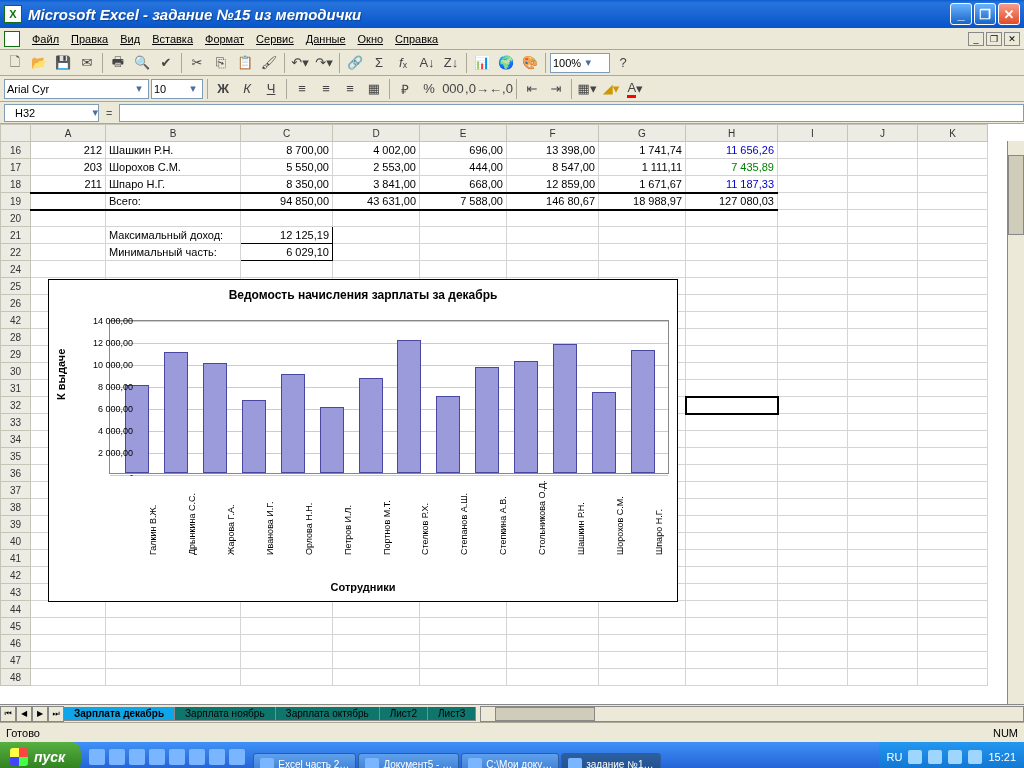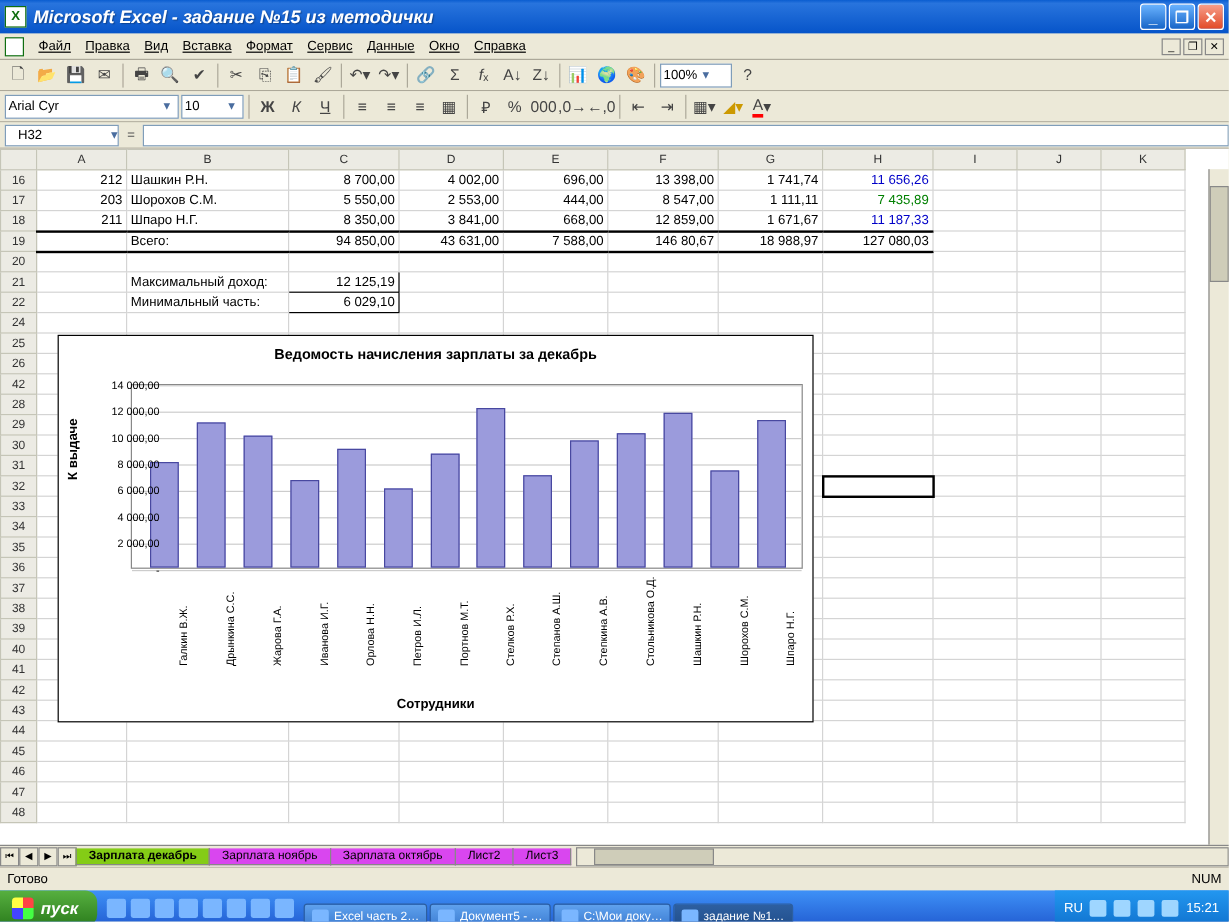--- a/index.html
+++ b/index.html
@@ -44,22 +44,22 @@
 .chart-body { position: absolute; left: 60px; top: 40px; width: 560px; height: 154px; border: 1px solid #888; }
 .ylabel { position: absolute; left: 6px; top: 120px; transform: rotate(-90deg); transform-origin: left top; font-size: 11px; font-weight: bold; font-family: Arial; }
 .ytick { position: absolute; right: 544px; font-size: 9px; text-align: right; width: 50px; font-family: Arial; }
 .gridline { position: absolute; left: 0; right: 0; height: 1px; background: #ccc; }
 .bar { position: absolute; bottom: 0; width: 24px; background: #9b9bdc; border: 1px solid #4848a0; }
 .xtick { position: absolute; top: 200px; font-size: 9px; transform: rotate(-90deg); transform-origin: left top; white-space: nowrap; font-family: Arial; }
 .xlabel { position: absolute; bottom: 8px; width: 100%; text-align: center; font-size: 11px; font-weight: bold; font-family: Arial; }
 .sheet-tabs-row { position: absolute; bottom: 0; left: 0; right: 0; height: 18px; background: #ece9d8; display: flex; align-items: center; border-top: 1px solid #888; }
 .tab-nav { display: flex; }
 .tab-nav-btn { width: 16px; height: 16px; border: 1px solid #888; background: #ece9d8; font-size: 8px; display: flex; align-items: center; justify-content: center; }
-.sheet-tab { padding: 1px 10px; background: #d946ef; border: 1px solid #888; border-top: none; font-size: 10px; position: relative; margin-left: -1px; }
-.sheet-tab.active { background: #84cc16; font-weight: bold; }
+.sheet-tab { padding: 1px 10px; background: #0f766e; border: 1px solid #888; border-top: none; font-size: 10px; position: relative; margin-left: -1px; }
+.sheet-tab.active { background: #0ea5e9; font-weight: bold; }
 .hscroll { flex: 1; height: 16px; background: #ece9d8; border: 1px solid #888; margin-left: 4px; position: relative; }
 .hscroll .thumb { position: absolute; left: 14px; width: 100px; top: 0; bottom: 0; background: #cfcdb9; border: 1px solid #888; }
 .statusbar { height: 20px; background: #ece9d8; border-top: 1px solid #aca899; display: flex; align-items: center; padding: 0 6px; font-size: 11px; }
 .statusbar .right { margin-left: auto; display: flex; gap: 20px; }
 .taskbar { height: 30px; background: linear-gradient(#3e91f7,#225dd2); display: flex; align-items: center; }
 .start-btn { height: 30px; background: linear-gradient(#57b040,#2b7c1c); border-radius: 0 10px 10px 0; padding: 0 16px 0 10px; display: flex; align-items: center; color: #fff; font-weight: bold; font-style: italic; font-size: 14px; gap: 6px; }
 .start-logo { width: 18px; height: 18px; background: conic-gradient(#f44 0 90deg,#4f4 90deg 180deg,#44f 180deg 270deg,#ff4 270deg 360deg); border-radius: 3px; }
 .ql { display: flex; gap: 4px; margin: 0 8px; }
 .ql-icon { width: 16px; height: 16px; background: #7ab6ff; border-radius: 2px; }
 .task-btn { height: 24px; background: linear-gradient(#5fa1ed,#3575cc); border: 1px solid #2d5fa0; border-radius: 3px; color: #fff; font-size: 10px; padding: 0 6px; display: flex; align-items: center; gap: 4px; margin-right: 2px; max-width: 125px; overflow: hidden; white-space: nowrap; }

